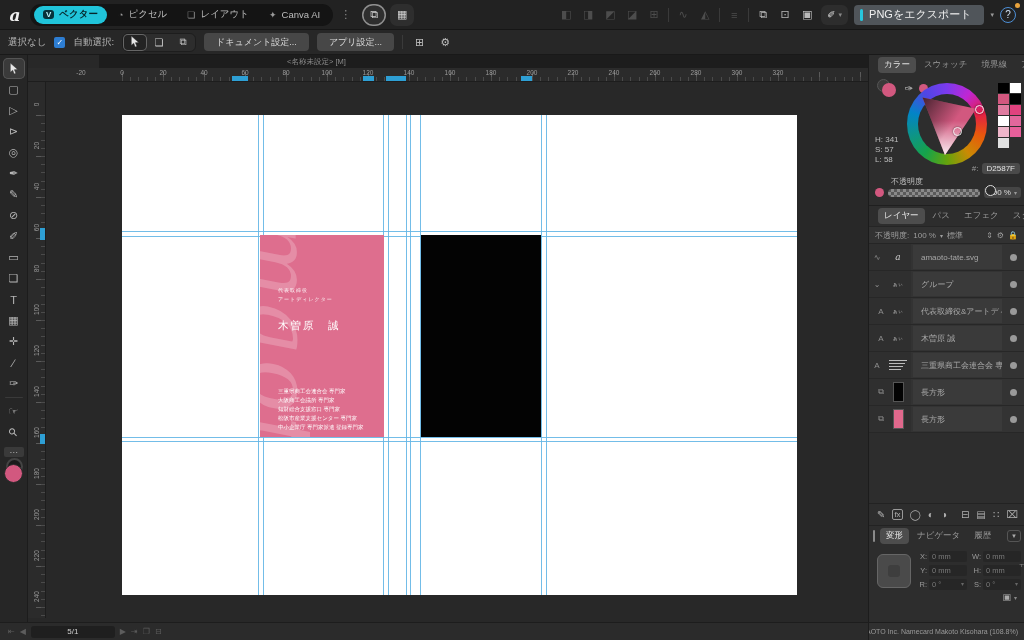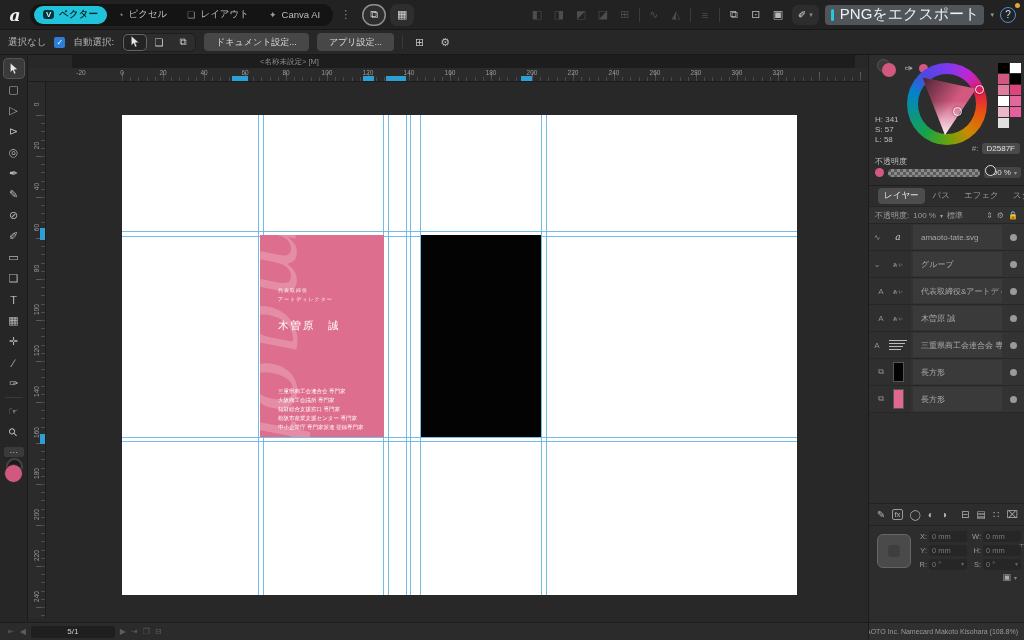--- a/index.html
+++ b/index.html
@@ -26,21 +26,21 @@
                align-items:center; justify-content:center; color:#cfcfcf; font-size:11px; margin-left:4px; }
   .round-btn.ringed { box-shadow:0 0 0 1.5px #8f8f8f inset; border-radius:11px; }
   .topbar-right { margin-left:auto; display:flex; align-items:center; gap:6px; padding-right:8px; }
   .ticon { font-size:11px; color:#b9b9b9; width:16px; text-align:center; }
   .ticon.dim { color:#4d4d4d; }
   .vdiv { width:1px; height:14px; background:#3a3a3a; }
   .pen-btn { display:flex; align-items:center; gap:3px; background:#2d2d2d; border-radius:6px;
              height:20px; padding:0 6px; color:#ddd; font-size:10px; }
   .pen-btn .caret { font-size:7px; color:#888; }
   .export-btn { display:flex; align-items:center; height:20px; background:#50555a; border-radius:4px;
-                padding:0 5px 0 6px; font-size:15px; color:#f0f0f0; white-space:nowrap; }
+                padding:0 13px 0 6px; font-size:11px; color:#f0f0f0; white-space:nowrap; }
   .export-btn .bar { width:3px; height:12px; background:#27c7de; border-radius:2px; margin-right:6px; }
   .export-caret { font-size:7px; color:#999; }
   .help-btn { width:16px; height:16px; border-radius:50%; border:1.5px solid #4d8fd6; color:#cfe0f2;
               font-size:10px; display:flex; align-items:center; justify-content:center; }
   .notif-dot { position:absolute; right:4px; top:3px; width:5px; height:5px; border-radius:50%;
                background:#e8a33d; }
 
   
   .ctxbar { position:absolute; left:0; top:30px; width:1024px; height:25px; background:#272727;
             border-bottom:1px solid #191919; display:flex; align-items:center; font-size:9.5px;
@@ -50,21 +50,21 @@
   .sel-group { display:flex; align-items:center; background:#2d2d2d; border:1px solid #1d1d1d;
                border-radius:6px; height:19px; }
   .sel-btn { width:24px; height:17px; display:flex; align-items:center; justify-content:center;
              color:#c9c9c9; font-size:10px; border-radius:5px; }
   .sel-btn.active { box-shadow:0 0 0 1px #666 inset; background:#232323; }
   .ctx-btn { background:#474747; border-radius:4px; height:18px; display:flex; align-items:center;
              padding:0 12px; font-size:9px; color:#dcdcdc; white-space:nowrap; }
   .ctx-ico { color:#bdbdbd; font-size:11px; padding:0 4px; }
 
   
-  .doctabs { position:absolute; left:72px; top:55px; width:783px; height:13px; background:#1d1d1d;
+  .doctabs { position:absolute; left:99px; top:55px; width:783px; height:13px; background:#1d1d1d;
              display:flex; font-size:7.5px; color:#8a8a8a; }
   .doctab { display:flex; align-items:center; justify-content:center; white-space:nowrap; overflow:hidden; }
   .doctab.inactive { width:435px; }
   .doctab.active { width:325px; background:#353535; color:#a8a8a8; }
 
   
   .toolcol { position:absolute; left:0; top:55px; width:28px; height:567px; background:#262626;
              border-right:1px solid #1c1c1c; display:flex; flex-direction:column; align-items:center;
              padding-top:3px; }
   .tool { width:22px; height:21px; display:flex; align-items:center; justify-content:center;
@@ -150,21 +150,21 @@
            #d2587f;
          clip-path:polygon(93% 27%, 14% 10%, 47% 97%); }
   .marker { position:absolute; width:9px; height:9px; border:1.5px solid #eee; border-radius:50%;
             z-index:3; box-shadow:0 0 2px rgba(0,0,0,.6); }
   .swgrid { position:absolute; left:129px; top:8px; width:24px; display:flex; flex-wrap:wrap; gap:1px; z-index:2; }
   .sw { width:11px; height:10px; }
   .hsl { position:absolute; left:6px; top:60px; line-height:10px; color:#bdbdbd; font-size:8px; }
   .hexrow { position:absolute; right:4px; top:88px; display:flex; align-items:center; gap:3px; z-index:3; }
   .hexrow .lbl { color:#9a9a9a; font-size:8px; }
   .hexbox { background:#4a4a4a; border-radius:3px; padding:1px 5px; color:#e2e2e2; font-size:8px; }
-  .oplabel { position:absolute; left:6px; top:101px; color:#bdbdbd; font-size:8px; }
+  .oplabel { position:absolute; left:22px; top:101px; color:#bdbdbd; font-size:8px; }
   .oprow { position:absolute; left:6px; top:112px; width:146px; display:flex; align-items:center; gap:4px; }
   .opdot { width:9px; height:9px; border-radius:50%; background:#d2587f; flex:none; }
   .optrack { position:relative; flex:1; height:8px; border-radius:4px; overflow:hidden;
              background:repeating-conic-gradient(#8a8a8a 0 25%, #5a5a5a 0 50%) 0 0/6px 6px; }
   .opknob { position:absolute; right:28px; top:110px; width:11px; height:11px; border-radius:50%;
             background:#2d2d2d; border:1.5px solid #ddd; z-index:2; }
   .opval { background:#454545; border-radius:3px; padding:1px 4px; color:#ddd; font-size:8px;
            display:flex; gap:3px; align-items:center; flex:none; }
   .opval .caret { font-size:6px; color:#999; }
 
@@ -428,20 +428,27 @@
           <div>知財総合支援窓口 専門家</div>
           <div>松阪市産業支援センター 専門家</div>
           <div>中小企業庁 専門家派遣 登録専門家</div>
         </div>
     </div>
     <div class="card black"></div>
   </div>
 
   <div class="rpanel">
 
+    <div class="ptabs" id="colorTabs">
+      <div class="handle"></div>
+    <div class="ptab active">カラー</div>
+        <div class="ptab">スウォッチ</div>
+        <div class="ptab">境界線</div>
+        <div class="ptab">アピアラ</div>
+      </div>
 
     <div class="colorpanel">
       <div class="cp-icons">
         <div class="cp-ring">
           <div class="c1"></div>
           <div class="c2"></div>
         </div>
         <span class="cp-drop">✑</span>
         <div class="cp-dot"></div>
       </div>
@@ -589,20 +596,27 @@
         <span>◐</span>
         <span>◑</span>
         <div class="spacer"></div>
         <span>⊟</span>
         <span>▤</span>
         <span>∷</span>
         <span>⌧</span>
       </div>
 
     <div class="transform">
+      <div class="ptabs" id="tfTabs">
+        <div class="handle"></div>
+      <div class="ptab active">変形</div>
+          <div class="ptab">ナビゲータ</div>
+          <div class="ptab">履歴</div>
+          <div class="ptab-caret">▼</div>
+        </div>
       <div class="tf-body">
         <div class="tf-preview"></div>
         <div class="tf-fields" id="tfFields">
             <div class="tf-f">
               <span class="lbl">X:</span>
               <span class="val">
                 <span>0 mm</span>
               </span>
             </div>
             <div class="tf-f">

